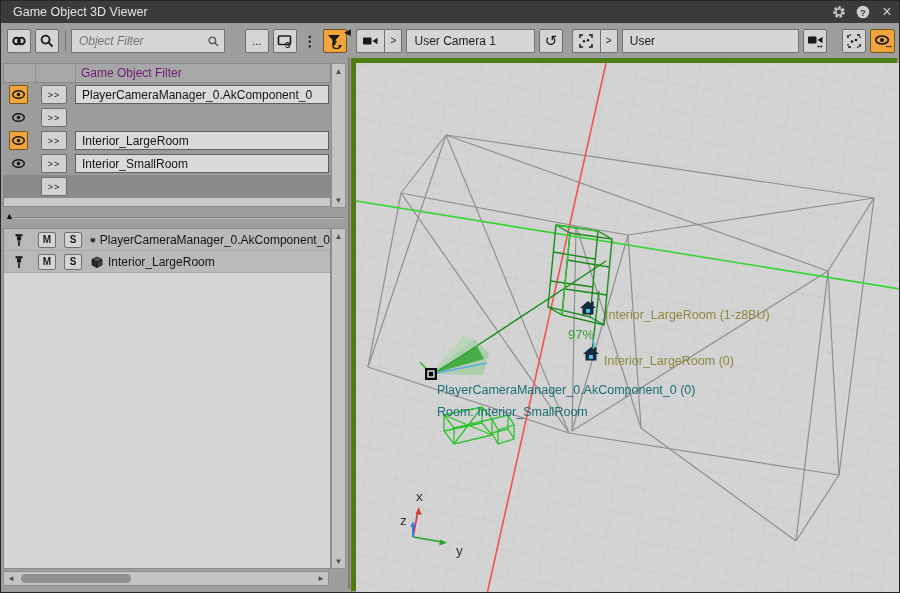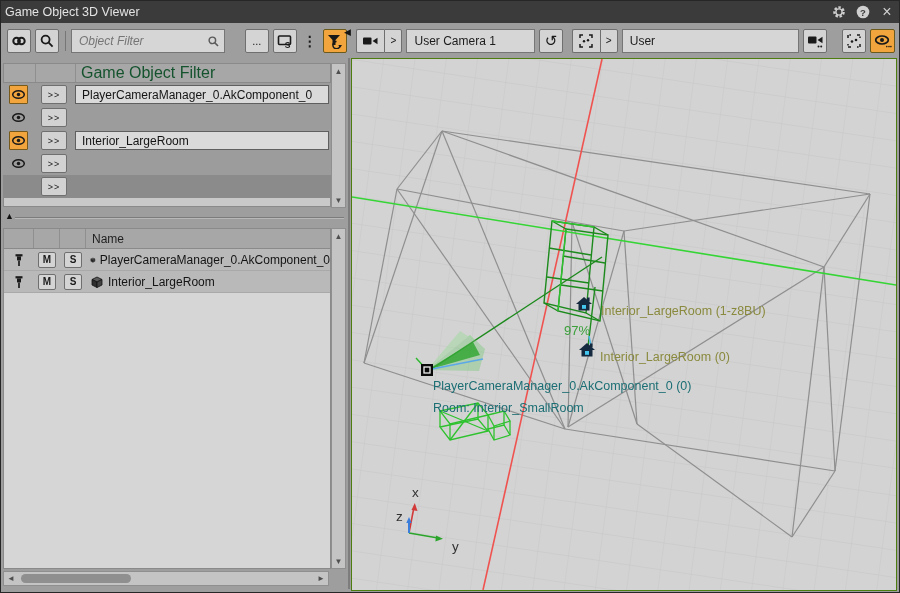--- a/index.html
+++ b/index.html
@@ -1,21 +1,21 @@
 <!DOCTYPE html>
 <html><head>
 <meta charset="utf-8">
 <style>
   * { margin:0; padding:0; box-sizing:border-box; }
   html,body { width:900px; height:593px; background:#6a6a6a; font-family:"Liberation Sans", sans-serif; }
   .window { position:relative; width:900px; height:593px; background:#9e9e9e; border:1px solid #262626; overflow:hidden; }
 
   
   .titlebar { position:absolute; left:0; top:0; width:100%; height:22px; background:#3b3b3b; display:flex; align-items:center; }
-  .titlebar .title { color:#e3e3e3; font-size:12.5px; padding-left:4px; flex:1; }
+  .titlebar .title { color:#e3e3e3; font-size:12.5px; padding-left:12px; flex:1; }
   .tb-ico { width:24px; height:22px; display:flex; align-items:center; justify-content:center; color:#cfcfcf; font-size:13px; cursor:default; }
 
   
   .toolbar { position:absolute; left:0; top:22px; width:100%; height:35px; background:#9e9e9e; display:flex; align-items:center; padding-left:6px; }
   .btn { height:24px; min-width:24px; background:#d4d4d4; border:1px solid #6f6f6f; border-radius:2px; display:flex; align-items:center; justify-content:center; margin-right:4px; font-size:11px; color:#1a1a1a; position:relative; }
   .btn.flat { background:transparent; border-color:transparent; min-width:18px; }
   .btn.orange { background:#f2a53c; border-color:#6b5a1e; }
   .sep { width:1px; height:20px; background:#767676; margin:0 5px 0 2px; }
   .field { height:24px; background:#d6d6d6; border:1px solid #767676; display:flex; align-items:center; padding:0 7px; font-size:12px; color:#1c1c1c; margin-right:4px; }
   .filter-input { width:164px; position:relative; margin-right:20px; }
@@ -25,21 +25,21 @@
   .seg .part { height:24px; background:#d4d4d4; border:1px solid #6f6f6f; display:flex; align-items:center; justify-content:center; }
   .seg .part.icon { width:28px; border-right:none; border-radius:2px 0 0 2px; }
   .seg .part.arrow { width:18px; border-radius:0 2px 2px 0; font-size:10px; color:#1a1a1a; }
   .collapse-tri { position:absolute; left:343px; top:27px; font-size:9px; color:#141414; line-height:1; }
 
   
   .left-panel { position:absolute; left:0; top:57px; width:347px; bottom:3px; background:#9e9e9e; }
   .v-divider { position:absolute; left:347px; top:57px; width:2px; bottom:3px; background:#7d7d7d; }
 
   .gof-table { position:absolute; left:2px; top:5px; width:328px; }
-  .t-header { height:20px; background:#a7a7a7; border:1px solid #8a8a8a; display:grid; grid-template-columns:32px 40px 1fr; align-items:center; font-size:16px; color:#14532d; }
+  .t-header { height:20px; background:#a7a7a7; border:1px solid #8a8a8a; display:grid; grid-template-columns:32px 40px 1fr; align-items:center; font-size:12px; color:#701a75; }
   .t-header .hcell { height:100%; display:flex; align-items:center; padding-left:5px; border-right:1px solid #8f8f8f; }
   .gof-row { height:23px; display:grid; grid-template-columns:32px 40px 1fr; align-items:center; background:#9c9c9c; }
   .eye-chip { width:19px; height:19px; margin-left:6px; display:flex; align-items:center; justify-content:center; border-radius:1px; }
   .eye-chip.on { background:#f2a53c; border:1px solid #77591c; }
   .xbtn { width:26px; height:19px; background:#d2d2d2; border:1px solid #6f6f6f; border-radius:2px; font-size:9px; letter-spacing:1px; color:#1a1a1a; display:flex; align-items:center; justify-content:center; margin-left:6px; }
   .name-box { height:19px; background:#dadada; border:1px solid #5f5f5f; font-size:12px; color:#141414; display:flex; align-items:center; padding:0 6px; margin-right:2px; white-space:nowrap; overflow:hidden; }
   .gof-empty-row { height:23px; background:#8b8b8b; display:grid; grid-template-columns:32px 40px 1fr; align-items:center; }
   .gof-strip { height:9px; background:#c9c9c9; border:1px solid #8a8a8a; border-top:none; }
 
   .vscroll { position:absolute; width:15px; background:#c4c4c4; border:1px solid #8f8f8f; }
@@ -53,21 +53,21 @@
   .splitter .tri { position:absolute; left:4px; top:3px; font-size:9px; color:#111; }
 
   .obj-table { position:absolute; left:2px; top:170px; width:328px; bottom:20px; background:#d6d6d6; border:1px solid #8a8a8a; }
   .obj-header { height:20px; background:#a7a7a7; border-bottom:1px solid #8a8a8a; display:grid; grid-template-columns:30px 26px 26px 1fr; align-items:center; font-size:12px; color:#1f1f1f; }
   .obj-header .hcell { height:100%; display:flex; align-items:center; padding-left:6px; border-right:1px solid #8f8f8f; }
   .obj-row { height:22px; display:grid; grid-template-columns:30px 26px 26px 1fr; align-items:center; background:#b9b9b9; border-bottom:1px solid #a9a9a9; }
   .msbtn { width:18px; height:16px; background:#d4d4d4; border:1px solid #6f6f6f; border-radius:2px; font-size:10px; font-weight:bold; color:#1a1a1a; display:flex; align-items:center; justify-content:center; margin-left:4px; }
   .obj-name { display:flex; align-items:center; gap:4px; font-size:12px; color:#141414; padding-left:4px; white-space:nowrap; overflow:hidden; }
 
   
-  .viewport { position:absolute; left:350px; top:57px; width:546px; height:533px; background:#d3d3d3; border:1px solid #4d7c0f; }
+  .viewport { position:absolute; left:350px; top:57px; width:546px; height:533px; background:#d3d3d3; border:5px solid #4d7c0f; }
   .viewport svg { display:block; }
   text { font-family:"Liberation Sans",sans-serif; }
 </style>
 </head>
 <body>
 
 <div class="window">
 
   <div class="titlebar">
     <div class="title">Game Object 3D Viewer</div>
@@ -218,20 +218,21 @@
       </div>
 
       <div class="gof-row">
         <div class="eye-chip">
           <svg width="15" height="11" viewBox="0 0 16 12">
             <ellipse cx="8" cy="6" rx="6.3" ry="4" fill="none" stroke="#1a1a1a" stroke-width="1.7"></ellipse>
               <circle cx="8" cy="6" r="1.9" fill="#1a1a1a"></circle>
           </svg>
         </div>
         <div class="xbtn">&gt;&gt;</div>
+        <div class="name-box">Interior_SmallRoom</div>
       </div>
 
       <div class="gof-empty-row">
         <div></div>
         <div class="xbtn">&gt;&gt;</div>
         <div></div>
       </div>
       <div class="gof-strip"></div>
     </div>
 
@@ -239,26 +240,20 @@
       <div class="sarrow" style="top:0">▲</div>
       <div class="sarrow" style="bottom:0">▼</div>
     </div>
 
     <div class="splitter">
       <div class="tri">▲</div>
       <div class="ridge"></div>
     </div>
 
     <div class="obj-table">
-      <div class="obj-header">
-        <div class="hcell"></div>
-        <div class="hcell"></div>
-        <div class="hcell"></div>
-        <div class="hcell" style="border-right:none">Name</div>
-      </div>
 
       <div class="obj-row">
         <div style="display:flex;justify-content:center">
           <svg width="12" height="14" viewBox="0 0 12 14">
             <rect x="2.5" y="1.2" width="7" height="2.2" fill="#1a1a1a"></rect>
             <rect x="4" y="3.4" width="4" height="4" fill="#1a1a1a"></rect>
             <line x1="6" y1="7.4" x2="6" y2="13" stroke="#1a1a1a" stroke-width="1.7"></line>
           </svg>
         </div>
         <div class="msbtn">M</div>

